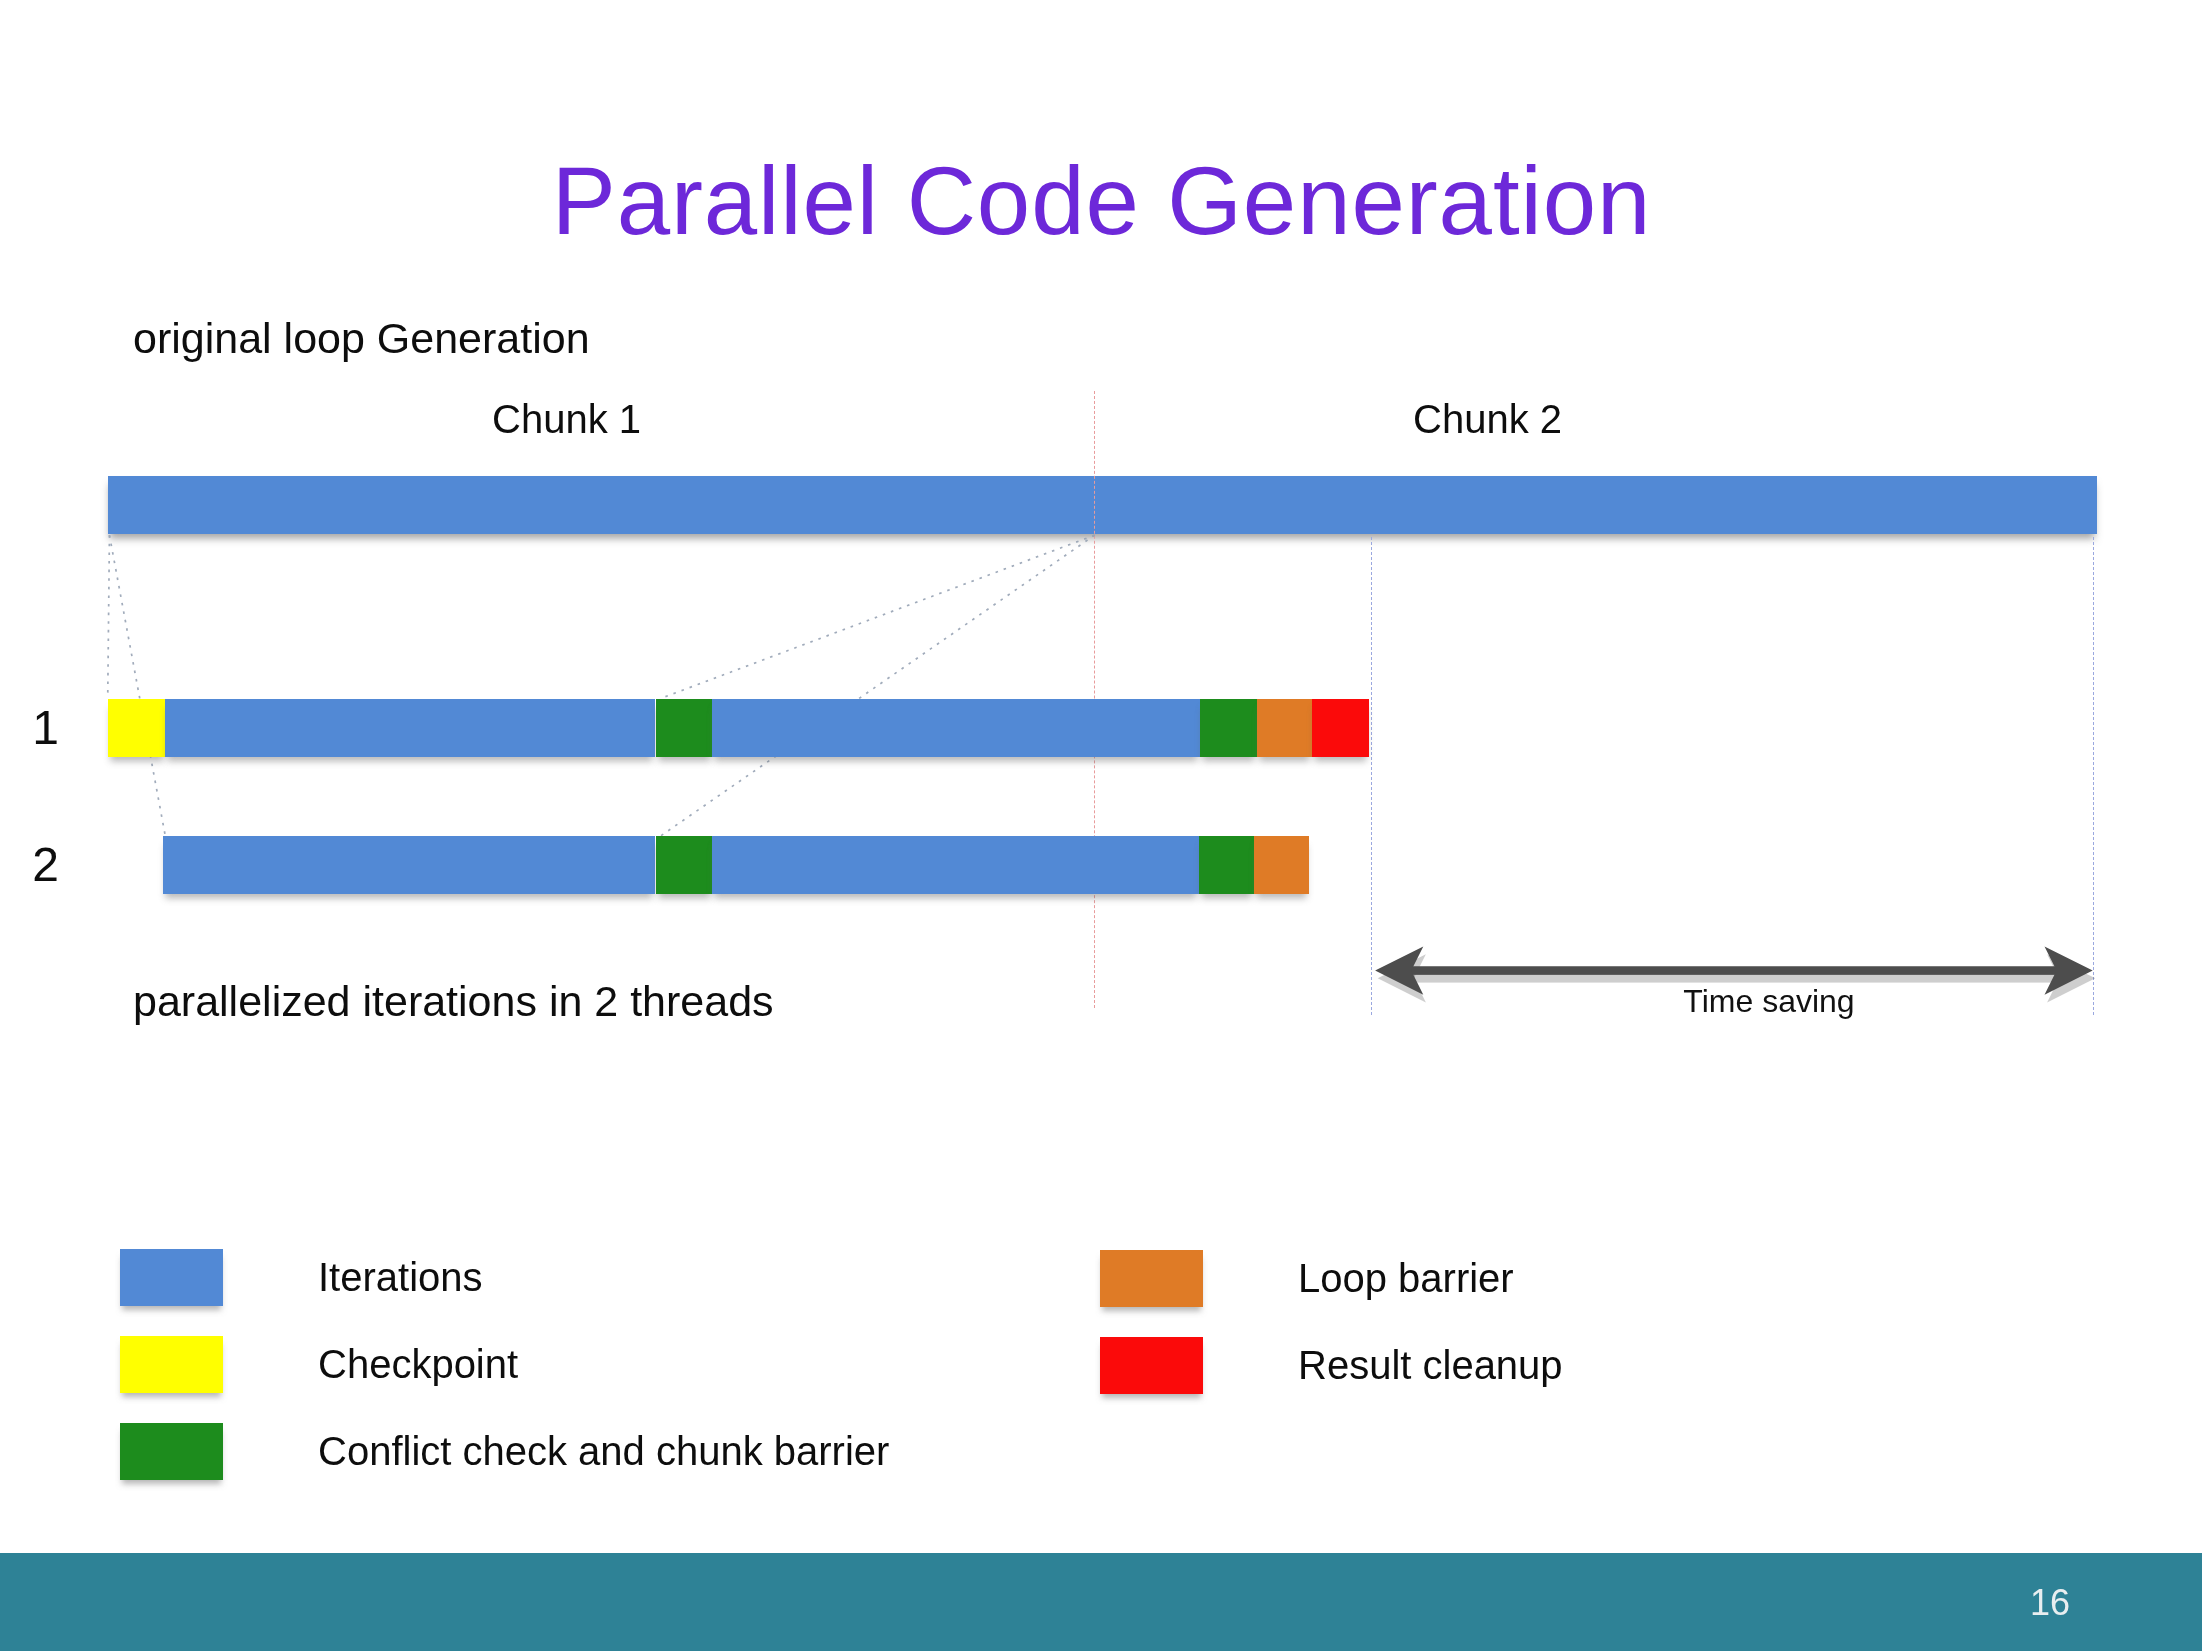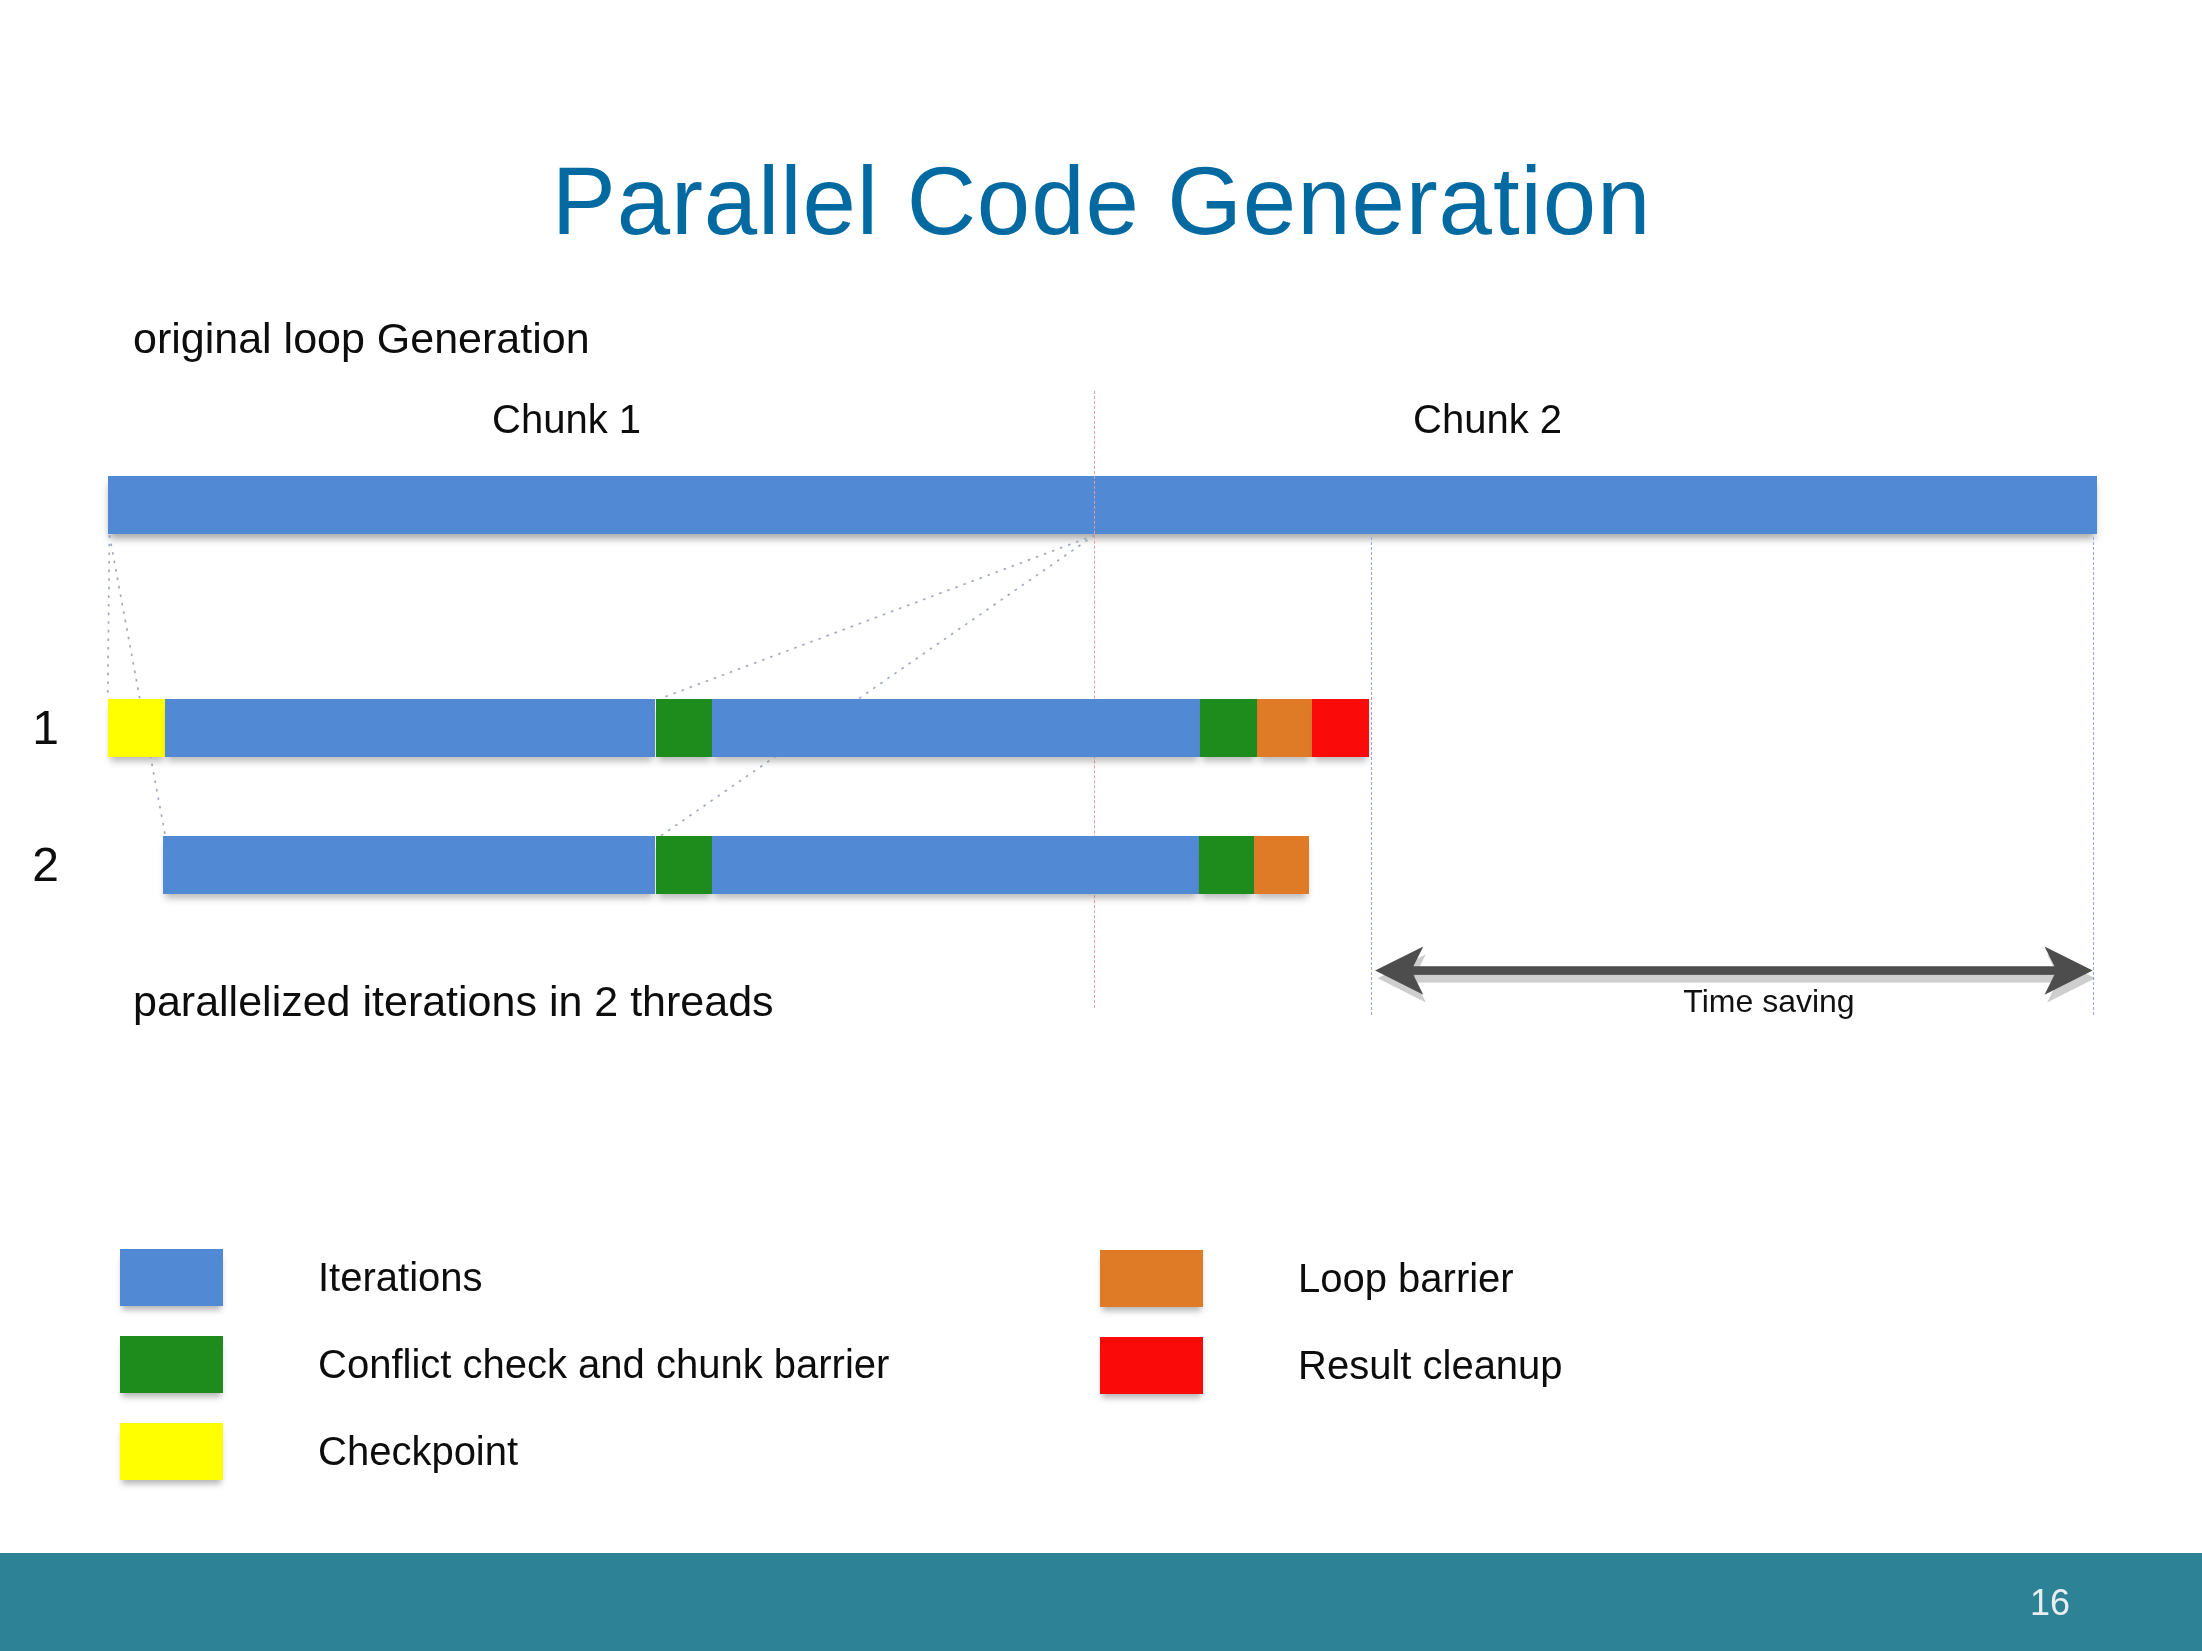--- a/index.html
+++ b/index.html
@@ -36,21 +36,21 @@
   .swatch{width:103px;height:57px;flex:0 0 103px;
        box-shadow:0 6px 6px -1.7px rgba(110,110,110,.5);}
   .legend-text{margin-left:95px;font-size:40px;white-space:nowrap;color:#0d0d0d;}
   .footer{left:0;top:1553px;width:2203px;height:99px;background:#2E8296;}
   .pagenum{position:absolute;right:133px;top:0;height:99px;line-height:99px;
        font-size:36px;color:#E8EEF0;}
 </style>
 </head>
 <body>
 
-<div class="abs slide-title" style="color: #0369a1;">Parallel Code Generation</div>
+<div class="abs slide-title" style="color: #6d28d9;">Parallel Code Generation</div>
 
 <div class="abs section-label original">original loop Generation</div>
 <div class="abs chunk-label chunk1">Chunk 1</div>
 <div class="abs chunk-label chunk2">Chunk 2</div>
 
 <div class="abs bigbar" style="background: rgb(82, 137, 213);"></div>
 
 <div class="abs vline pink"></div>
 <div class="abs vline blue v1"></div>
 <div class="abs vline blue v2"></div>
@@ -96,26 +96,26 @@
 
 <div class="abs timesaving">Time saving</div>
 <div class="abs section-label parallelized">parallelized iterations in 2 threads</div>
 
 <div class="abs legend legend-left" id="legend-left">
     <div class="legend-row">
       <div class="swatch" style="background: rgb(82, 137, 213);"></div>
       <div class="legend-text">Iterations</div>
     </div>
     <div class="legend-row">
+      <div class="swatch" style="background: rgb(255, 255, 0);"></div>
+      <div class="legend-text">Checkpoint</div>
+    </div>
+    <div class="legend-row">
       <div class="swatch" style="background: rgb(29, 140, 29);"></div>
       <div class="legend-text">Conflict check and chunk barrier</div>
-    </div>
-    <div class="legend-row">
-      <div class="swatch" style="background: rgb(255, 255, 0);"></div>
-      <div class="legend-text">Checkpoint</div>
     </div>
   </div>
 <div class="abs legend legend-right" id="legend-right">
     <div class="legend-row">
       <div class="swatch" style="background: rgb(223, 123, 38);"></div>
       <div class="legend-text">Loop barrier</div>
     </div>
     <div class="legend-row">
       <div class="swatch" style="background: rgb(251, 10, 10);"></div>
       <div class="legend-text">Result cleanup</div>

